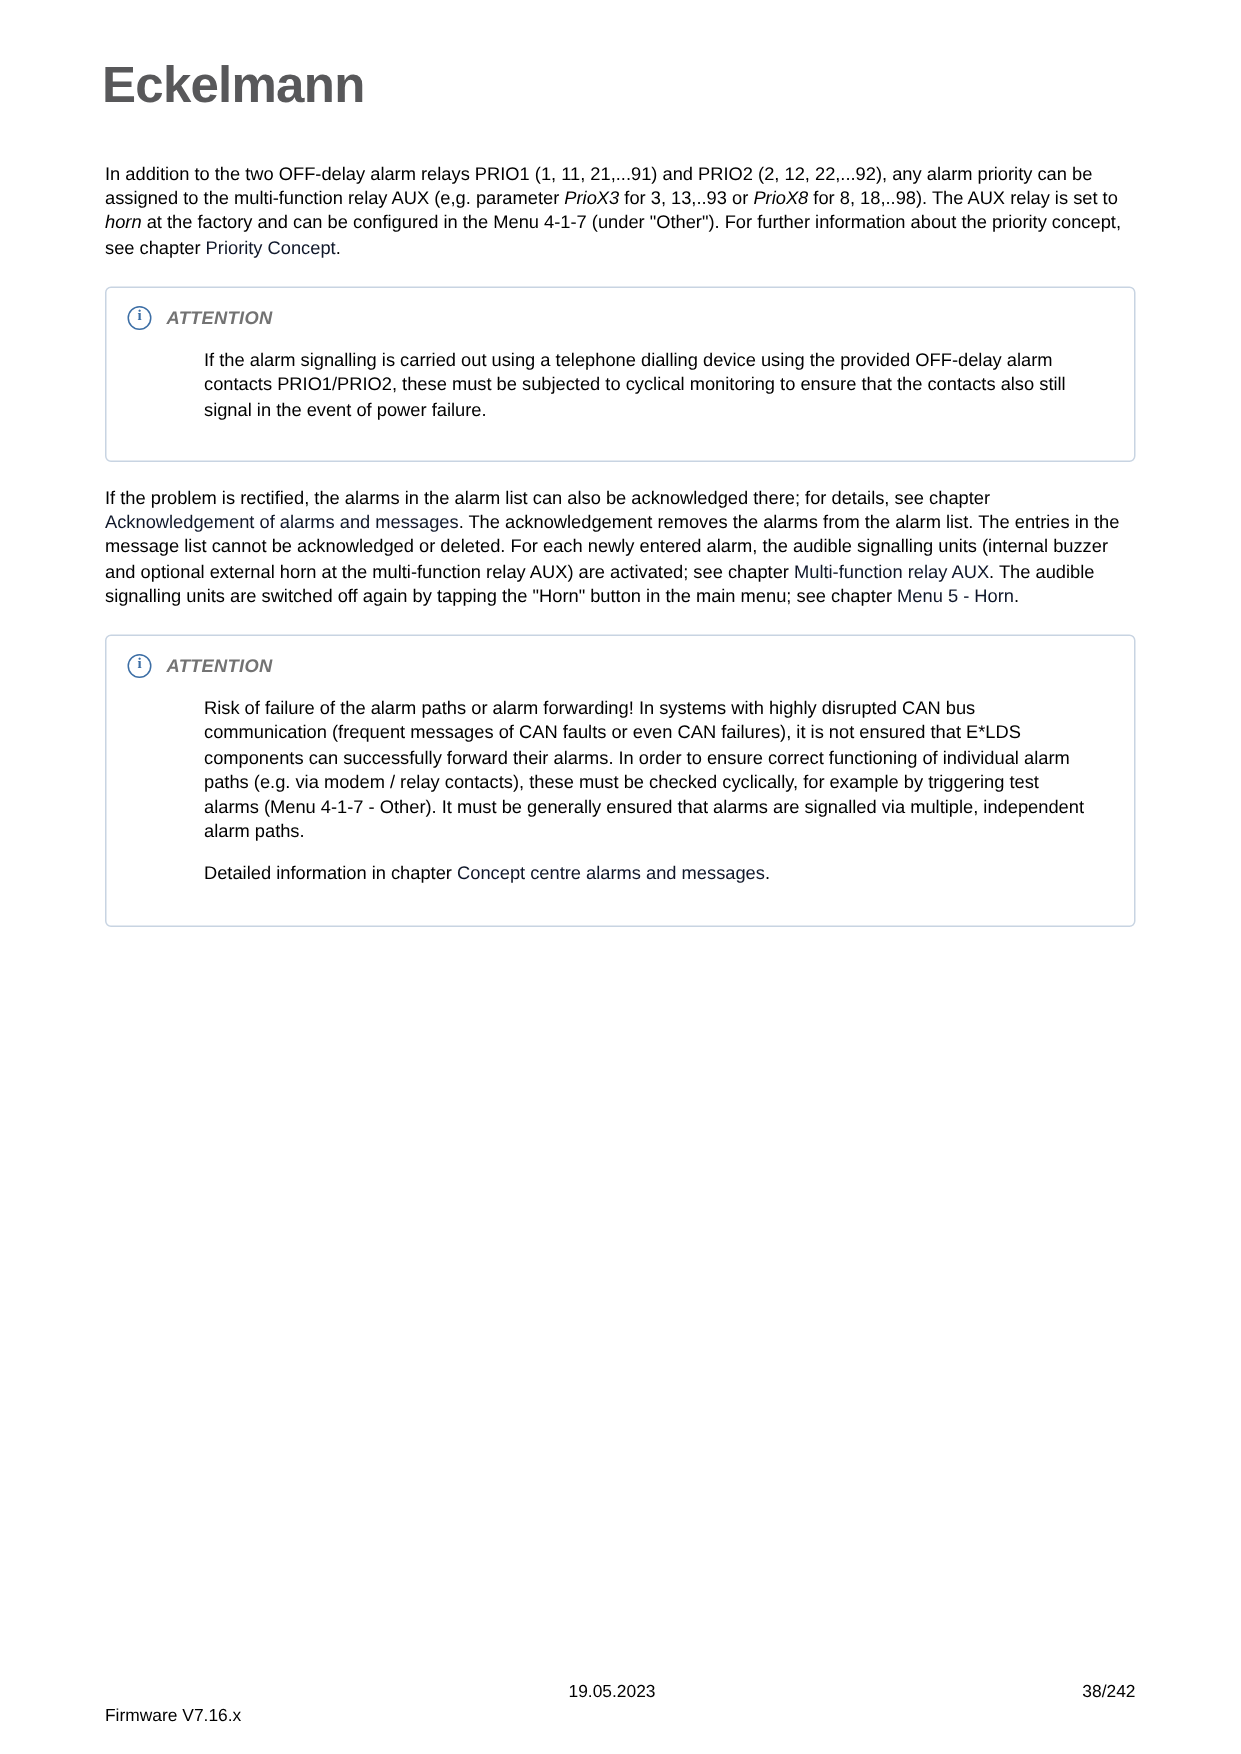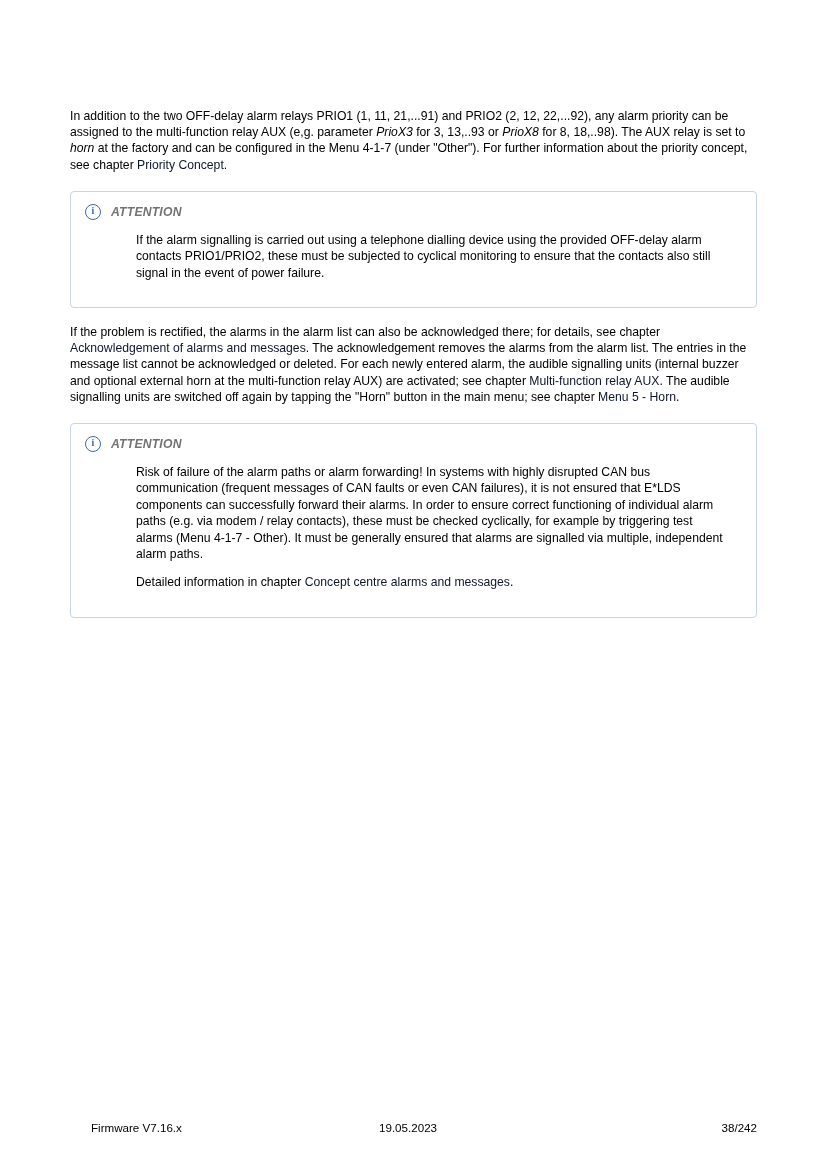--- a/index.html
+++ b/index.html
@@ -105,40 +105,40 @@
     font-size: 11.6px;
     color: #000000;
   }
   .footer-inner {
     position: relative;
     height: 16px;
   }
   .footer-left {
     position: absolute;
     left: 0;
-    top: 0;
-    margin-left: 21px;
+    top: 16px;
   }
   .footer-center {
     position: absolute;
     left: 309px;
     top: 0;
   }
   .footer-right {
     position: absolute;
     right: 0;
     top: 0;
     font-weight: normal;
   }
 </style>
 </head>
 <body>
 
 <div class="page">
 
+  <div class="logo">Eckelmann</div>
 
   <div class="content">
 
     <p class="body-text"><span>In addition to the two OFF-delay alarm relays </span><b>PRIO1</b><span> (1, 11, 21,...91) and </span><b>PRIO2</b><span> (2, 12, 22,...92), any alarm priority can be assigned to the </span><b>multi-function relay AUX</b><span> (e,g. parameter </span><i>PrioX3</i><span> for 3, 13,..93 or </span><i>PrioX8</i><span> for 8, 18,..98). The AUX relay is set to </span><i>horn</i><span> at the factory and can be configured in the Menu 4-1-7 (under "Other"). For further information about the priority concept, see chapter </span><a class="link" href="#" style="text-decoration:none;">Priority Concept</a><span>.</span></p>
 
     <div class="note-box">
       <div class="note-head">
         <div class="info-icon">i</div>
         <div class="note-title">ATTENTION</div>
       </div>

